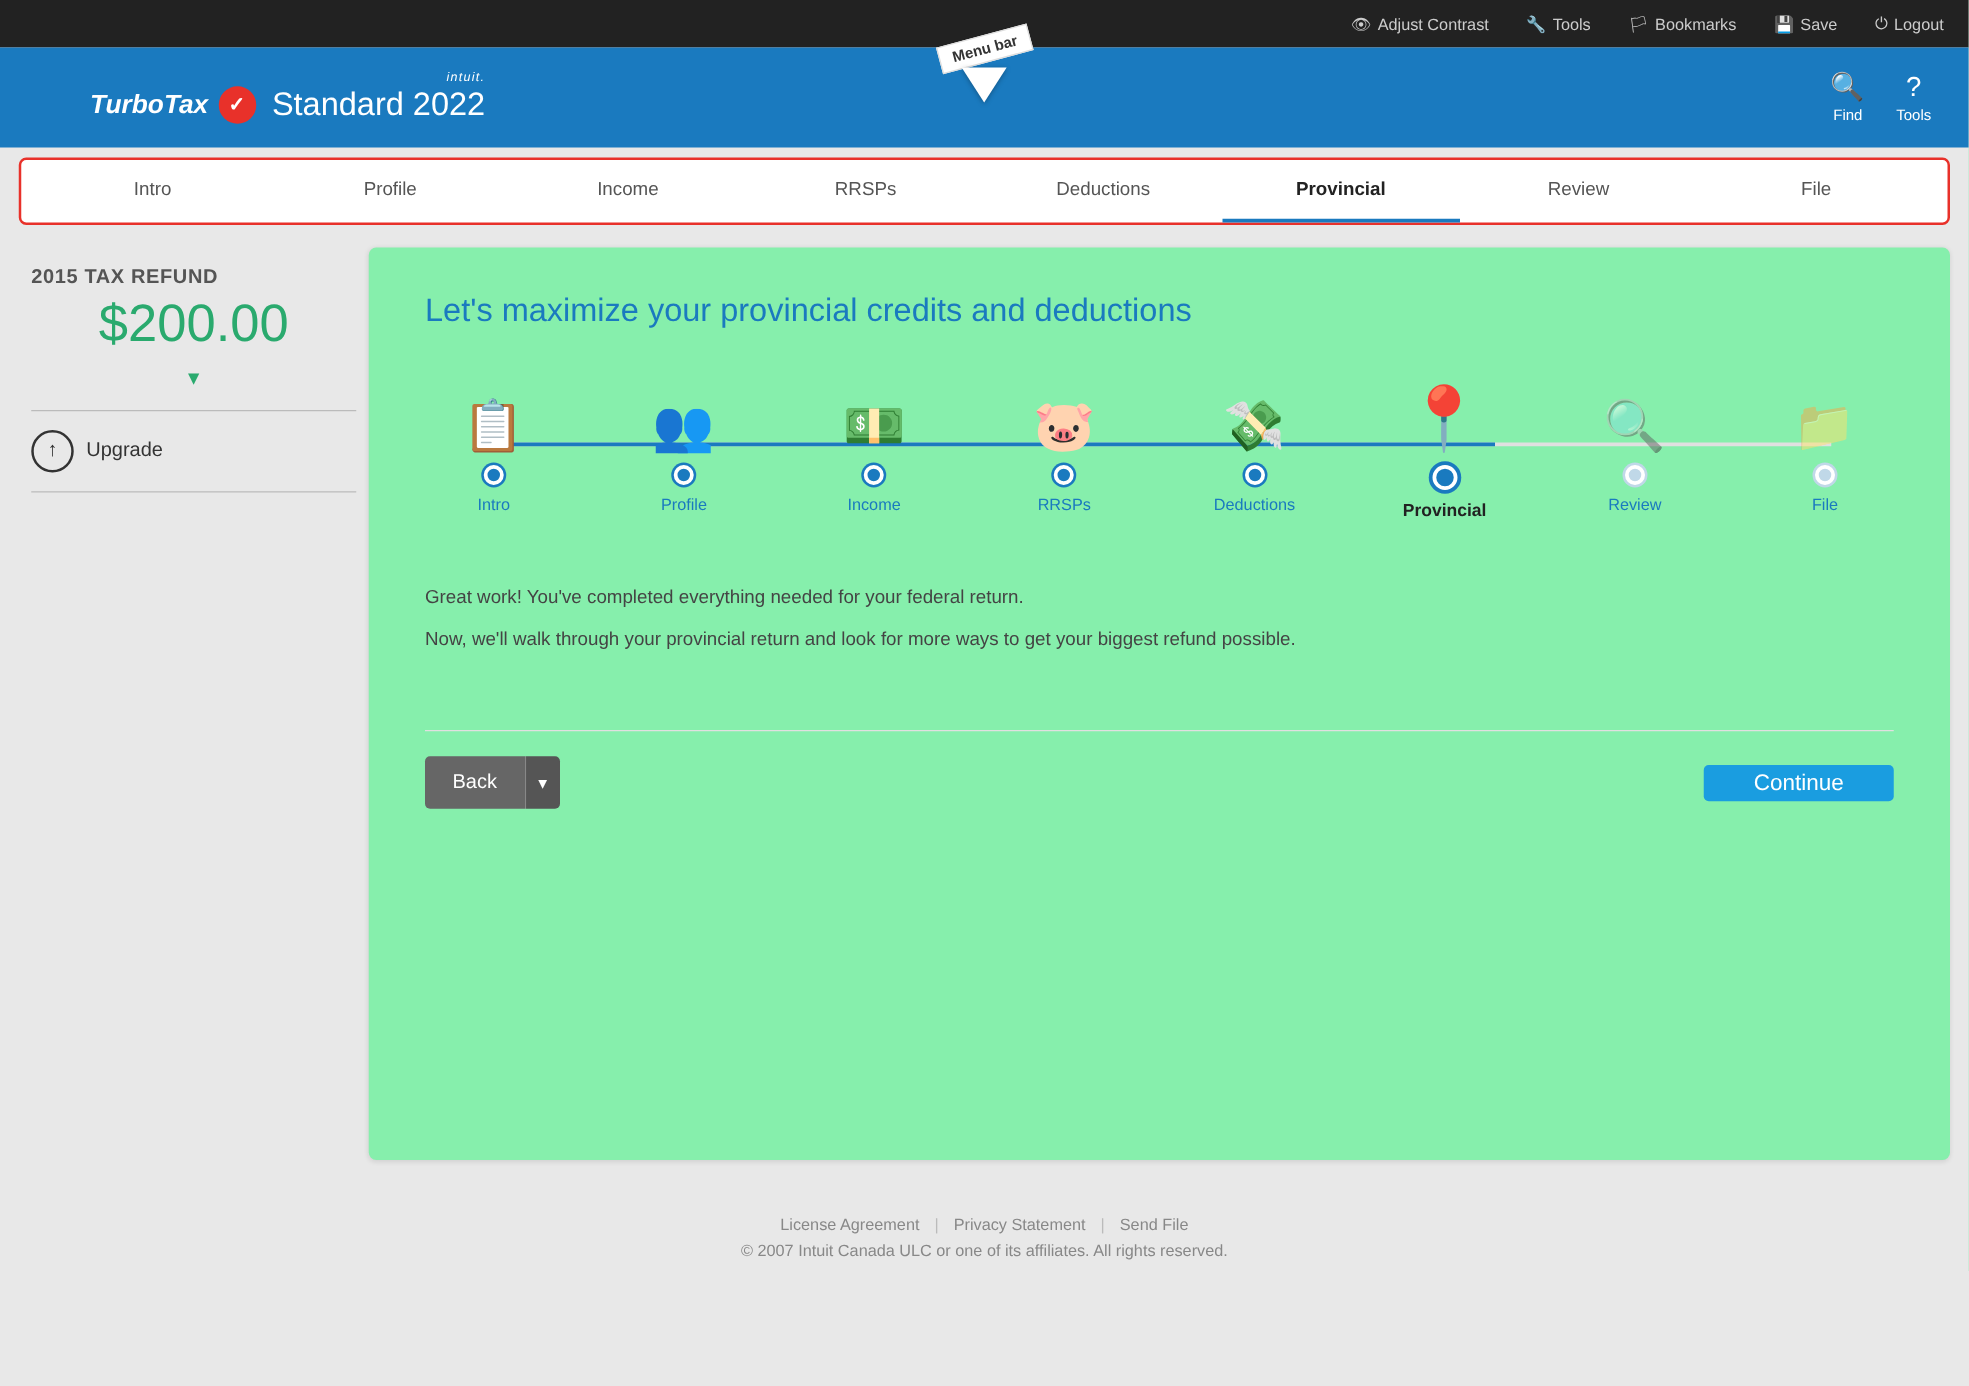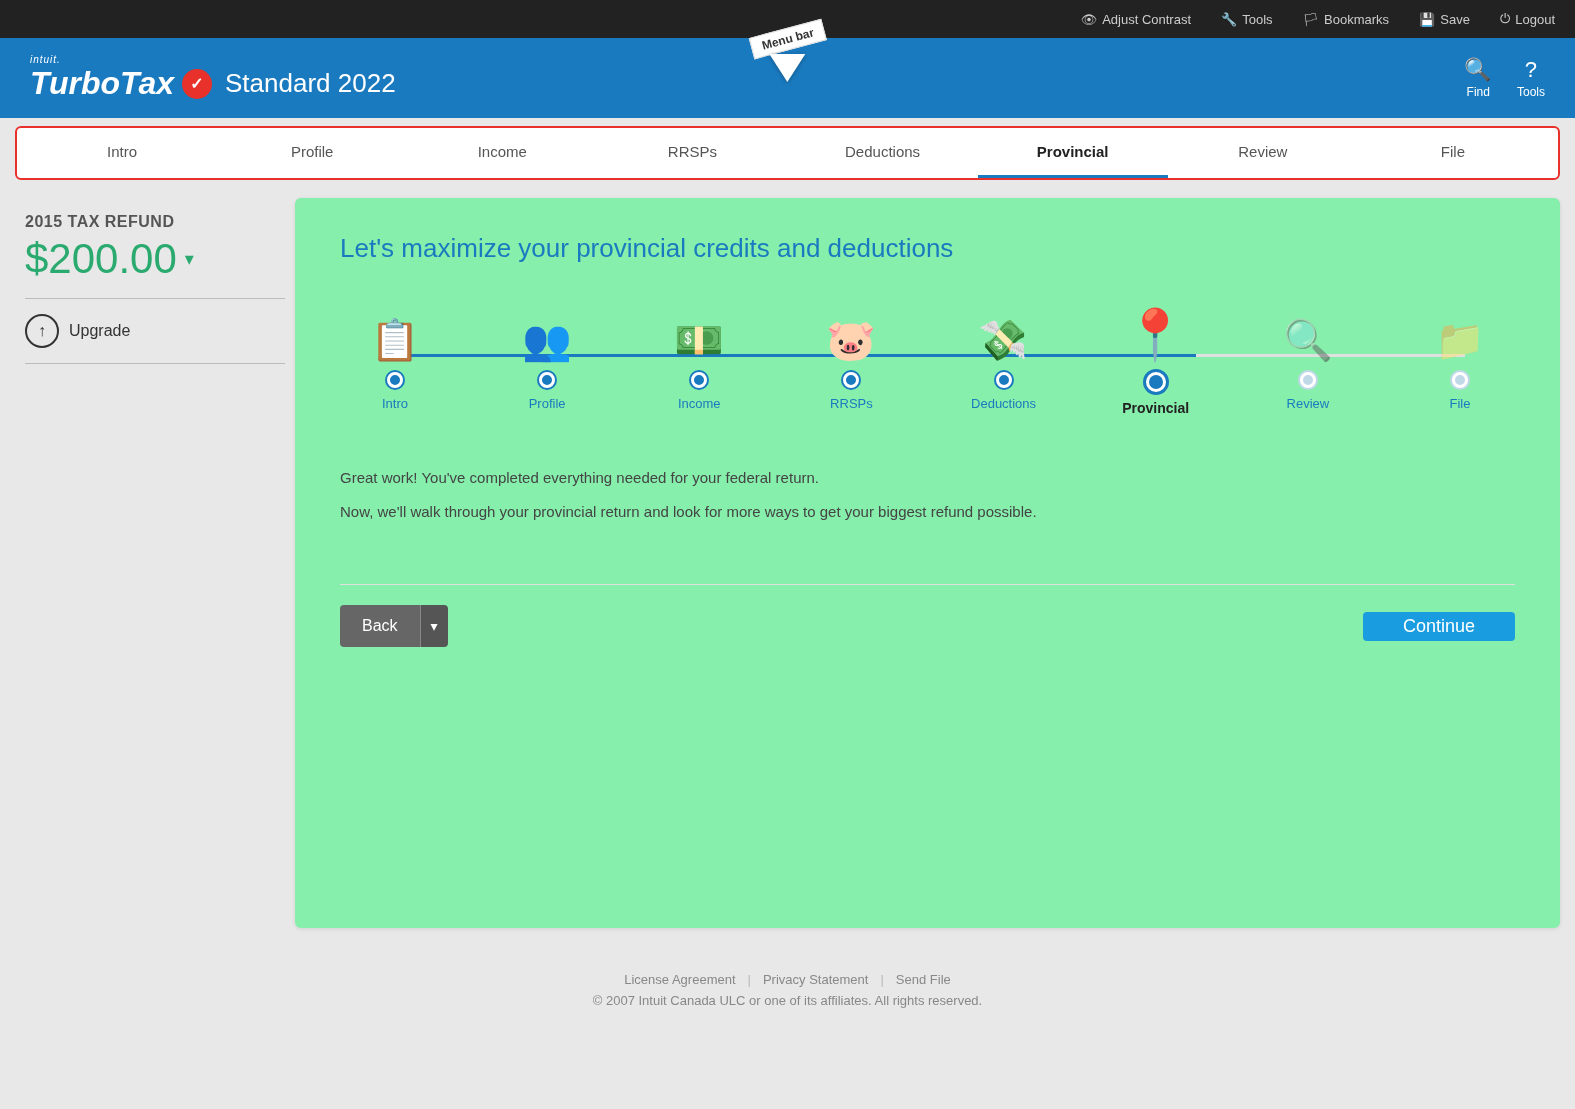--- a/index.html
+++ b/index.html
@@ -35,37 +35,39 @@
       position: relative;
     }
     .logo-area {
       display: flex;
       align-items: center;
       gap: 12px;
     }
     .logo-text {
       display: flex;
       flex-direction: column;
+      text-align: right;
     }
     .intuit-text {
       color: #fff;
       font-size: 10px;
       letter-spacing: 1px;
       font-style: italic;
     }
     .turbotax-brand {
       display: flex;
       align-items: center;
       gap: 8px;
     }
     .turbotax-name {
       color: #fff;
-      font-size: 32px;
+      font-size: 21px;
       font-weight: bold;
       font-style: italic;
+      margin-left: 42px;
     }
     .checkmark-circle {
       width: 30px;
       height: 30px;
       background: #e8312a;
       border-radius: 50%;
       display: flex;
       align-items: center;
       justify-content: center;
       color: white;
@@ -147,20 +149,21 @@
       letter-spacing: 0.5px;
     }
     .tax-refund-amount {
       font-size: 42px;
       color: #2aaa6e;
       font-weight: 300;
       display: flex;
       align-items: center;
       gap: 8px;
       margin-top: 4px;
+      flex-direction: column;
     }
     .chevron-down {
       font-size: 18px;
       color: #2aaa6e;
       cursor: pointer;
     }
     .sidebar-divider {
       border: none;
       border-top: 1px solid #bbb;
       margin: 15px 0;

